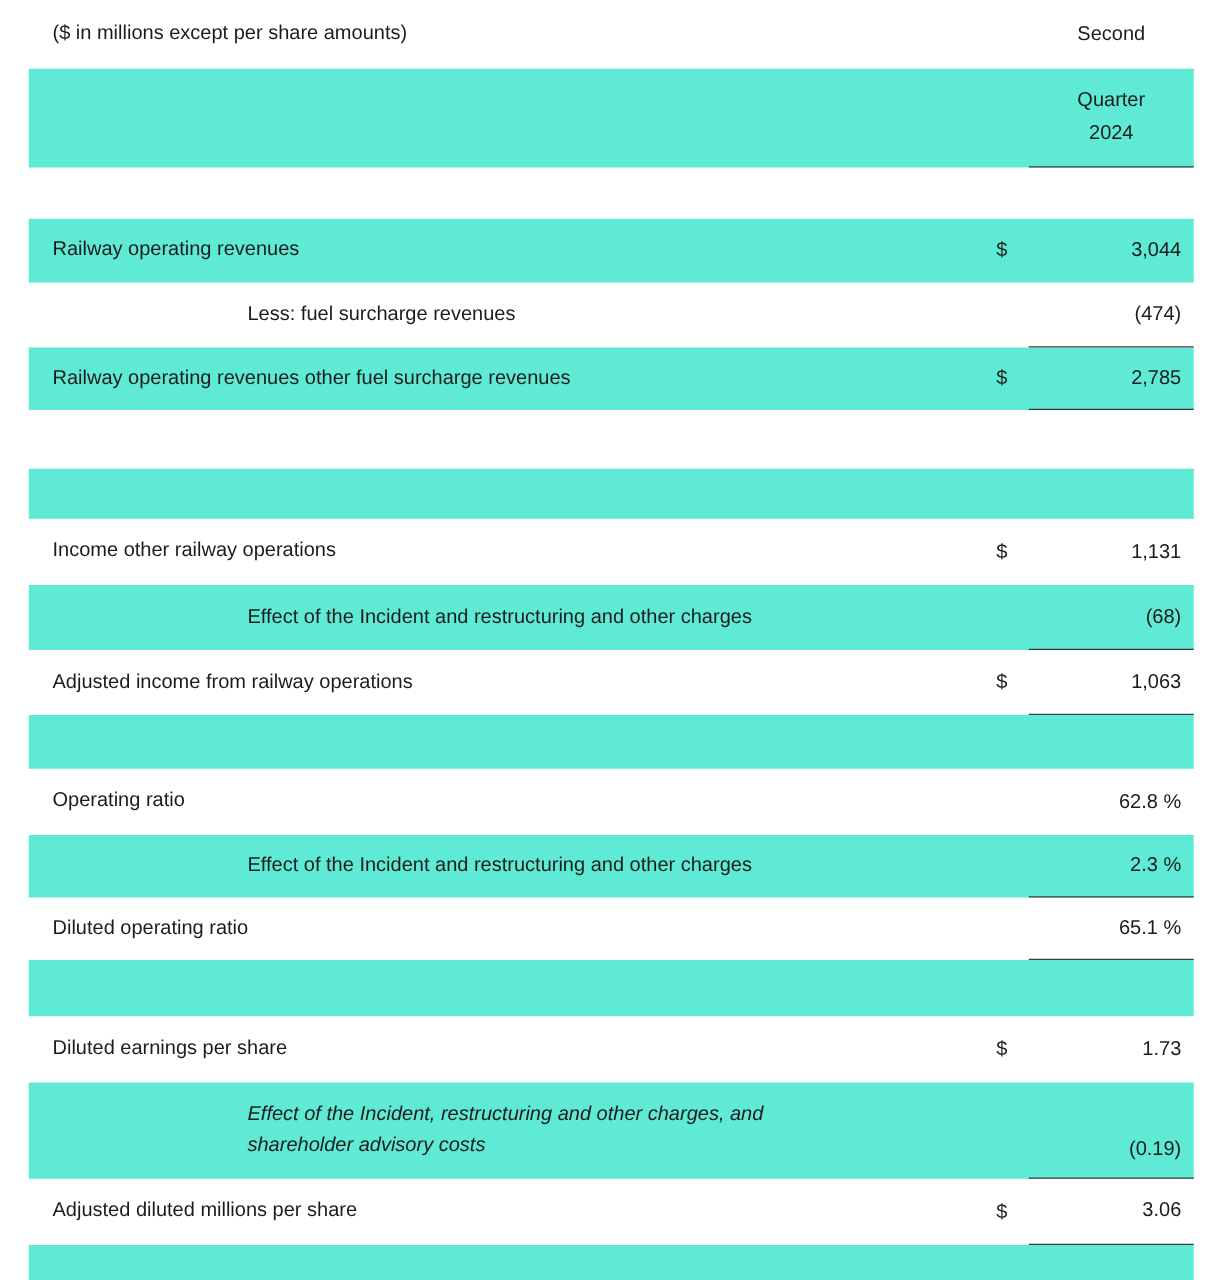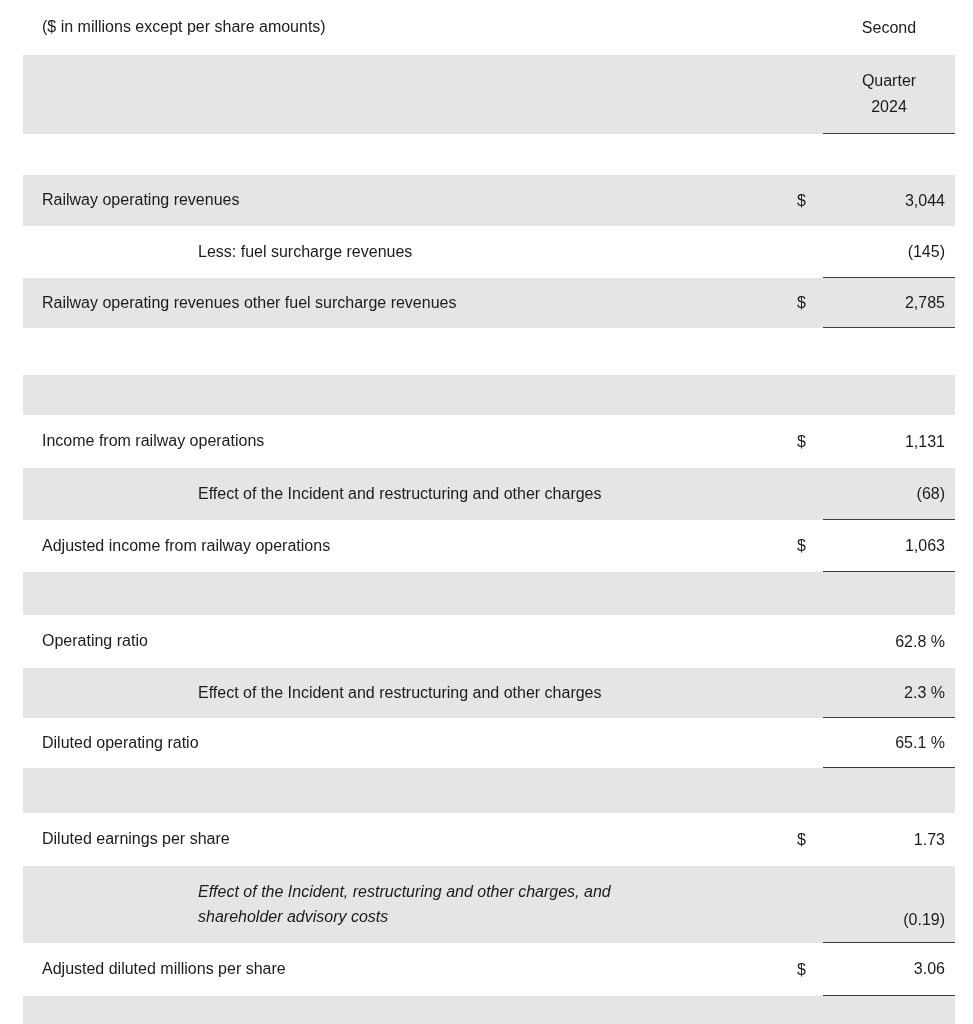--- a/index.html
+++ b/index.html
@@ -16,21 +16,21 @@
   }
   .fin-table {
     width: 932px;
     margin-left: 23px;
   }
   .row {
     display: flex;
     align-items: center;
     box-sizing: border-box;
   }
-  .row.gray { background: #e5e5e5; align-items: center; }
+  .row.gray { background: #5eead4; align-items: center; }
   .label {
     flex: 1 1 auto;
     padding-left: 19px;
     line-height: 1.55;
   }
   .label.indent { padding-left: 175px; }
   .label .wrap-limit {
     display: inline-block;
     max-width: 500px;
     vertical-align: top;
@@ -111,34 +111,34 @@
 
   <div class="row gray h-51">
     <div class="label">Railway operating revenues</div>
     <div class="cur">$</div>
     <div class="val">3,044</div>
   </div>
 
   <div class="row h-52">
     <div class="label indent">Less: fuel surcharge revenues</div>
     <div class="cur"></div>
-    <div class="val rule">(145)</div>
+    <div class="val rule">(474)</div>
   </div>
 
   <div class="row gray h-50">
     <div class="label">Railway operating revenues other fuel surcharge revenues</div>
     <div class="cur">$</div>
     <div class="val rule">2,785</div>
   </div>
 
   <div class="row sp-47"></div>
   <div class="row gray sp-40"></div>
 
   <div class="row h-53">
-    <div class="label">Income from railway operations</div>
+    <div class="label">Income other railway operations</div>
     <div class="cur">$</div>
     <div class="val">1,131</div>
   </div>
 
   <div class="row gray h-52">
     <div class="label indent">Effect of the Incident and restructuring and other charges</div>
     <div class="cur"></div>
     <div class="val rule">(68)</div>
   </div>
 

